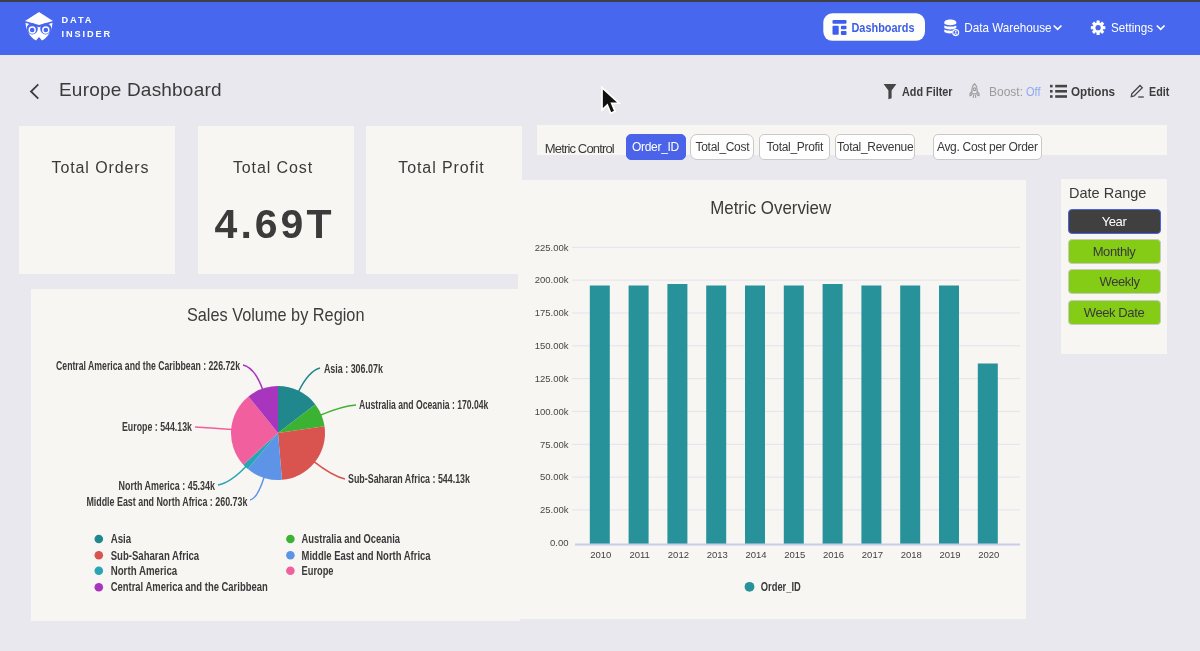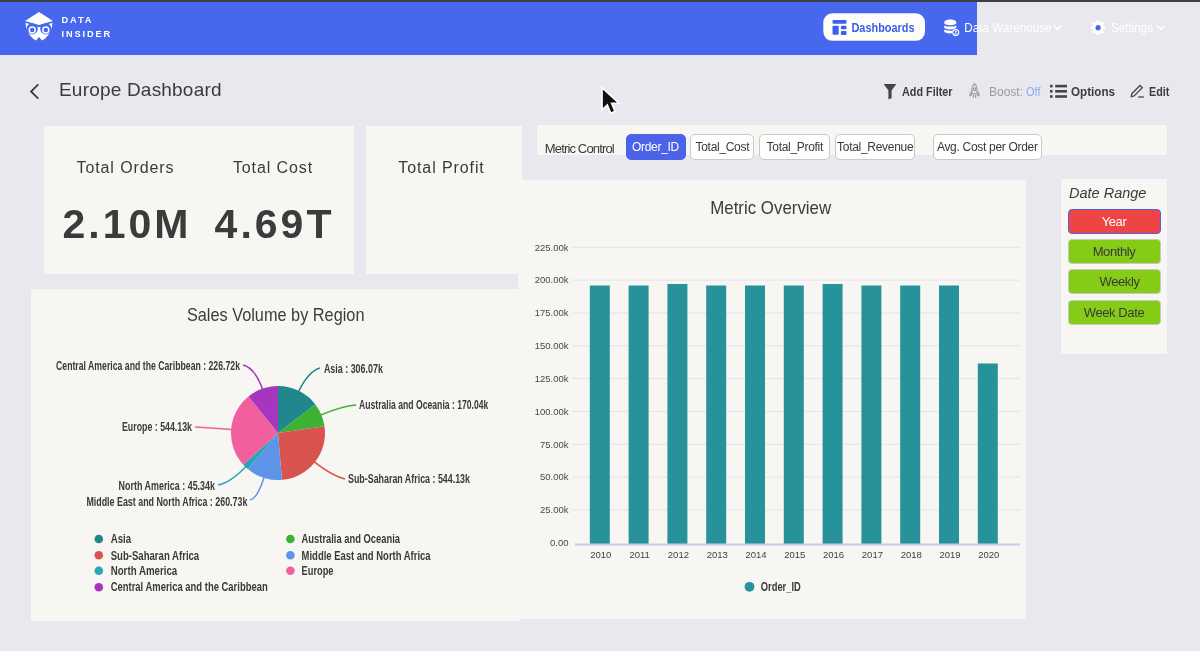--- a/index.html
+++ b/index.html
@@ -1,36 +1,36 @@
 <!DOCTYPE html>
 <html><head>
 <meta charset="utf-8">
 <style>
   * { margin:0; padding:0; box-sizing:border-box; }
   html,body { width:1200px; height:651px; overflow:hidden; }
   body { font-family:"Liberation Sans", sans-serif; background:#e9e8ee; position:relative; }
   svg text { font-family:"Liberation Sans", sans-serif; }
   .topstrip { position:absolute; left:0; top:0; width:1200px; height:2px; background:#3e3e47; }
-  .header { position:absolute; left:0; top:2px; width:977px; height:53px; background:#4667ee; }
+  .header { position:absolute; left:0; top:2px; width:1200px; height:53px; background:#4667ee; }
   .back { position:absolute; left:29px; top:83px; }
   .title { position:absolute; left:59px; top:78.5px; font-size:19px; color:#3a3a3a; letter-spacing:0.2px; }
   .card { position:absolute; background:#f7f6f3; }
   .kpi { width:156px; height:148px; top:125.5px; text-align:center; padding-right:5px; }
   .kpi .t { margin-top:33px; font-size:16px; color:#3a3a3a; letter-spacing:0.9px; }
   .kpi .v { margin-top:24px; font-size:41px; font-weight:700; color:#3b3b3b; letter-spacing:3px; padding-left:3px; }
   .mcbar { left:537px; top:125px; width:630px; height:30px; }
   .mcbar .lbl { position:absolute; left:7.8px; top:16px; font-size:13px; color:#3a3a3a; letter-spacing:-0.85px; }
   .mbtn { position:absolute; top:9.4px; height:25.5px; border-radius:5px; border:1px solid #c9c9c9; background:#fefefe; font-size:12px; color:#3a3a3a; letter-spacing:-0.3px; display:flex; align-items:center; justify-content:center; }
   .mbtn.sel { background:#4b63e8; border-color:#4b63e8; color:#fff; }
   .piecard { left:31px; top:289px; width:489px; height:332px;text-decoration:underline; }
   .chartcard { left:518px; top:180px; width:508px; height:439px; }
   .datecard { left:1061px; top:179px; width:106px; height:175px; }
-  .datecard .dt { position:absolute; left:8px; top:5.5px; font-size:14.5px; color:#3a3a3a;font-style:italic; }
+  .datecard .dt { position:absolute; left:8px; top:5.5px; font-size:14.5px; color:#3a3a3a; }
   .dbtn { position:absolute; left:6.5px; width:93px; height:25px; border-radius:4px; border:1px solid #c8c8c8; background:#84cc16; font-size:13px; letter-spacing:-0.4px; color:#3a3a3a; display:flex; align-items:center; justify-content:center; }
-  .dbtn.sel { background:#ef4444; border-color:#4a63e8; color:#fff; }
+  .dbtn.sel { background:#404040; border-color:#4a63e8; color:#fff; }
   .cursor { position:absolute; left:600px; top:86px; z-index:50; }
 </style>
 </head>
 <body>
 <div class="topstrip"></div>
 <div class="header">
 <svg width="1200" height="53" viewBox="0 0 1200 53">
   <g transform="translate(25,10)">
     <path d="M14 0 L28 9 L14 13 L0 9 Z" fill="#ffffff"></path>
     <path d="M0.5 10.8 Q1 19 5.5 24 Q8.5 27.5 11 28.6 L14 25 L17 28.6 Q19.5 27.5 22.5 24 Q27 19 27.5 10.8 L14 15.2 Z" fill="#ffffff"></path>
@@ -95,35 +95,34 @@
     <rect x="0" y="10.4" width="2.6" height="2.6"></rect>
       <rect x="5.2" y="10.4" width="11.8" height="2.6"></rect>
   </g>
   <text x="191" y="17.8" font-size="12.5" font-weight="700" fill="#3d3d3d" lengthAdjust="spacingAndGlyphs" textLength="44">Options</text>
   <g transform="translate(251,6)">
     <path d="M0.8 9.7 L9.0 1.5 L11.3 3.8 L3.1 12 L0.3 12.6 Z" fill="none" stroke="#454545" stroke-width="1.3"></path>
     <path d="M7.2 13 H12.8" stroke="#454545" stroke-width="1.3"></path>
   </g>
   <text x="269" y="17.8" font-size="12.5" font-weight="700" fill="#3d3d3d" lengthAdjust="spacingAndGlyphs" textLength="20.3">Edit</text>
 </svg>
-<div class="card kpi" style="left:44px;padding-left:12px;">
+<div class="card kpi" style="left:19px;padding-left:12px;">
     <div class="t">Total Orders</div>
-    <div class="v">2.10M</div>
   </div>
 <div class="card kpi" style="left:197.5px;">
     <div class="t">Total Cost</div>
     <div class="v">4.69T</div>
   </div>
 <div class="card kpi" style="left:366px;">
     <div class="t">Total Profit</div>
   </div>
 <div class="card mcbar">
   <span class="lbl">Metric Control</span>
   <div class="mbtn sel" style="left:88.5px;width:60px;">Order_ID</div>
-  <div class="mbtn" style="left:153.4px;width:64px;">Total_Cost</div>
+  <div class="mbtn" style="left:153.4px;width:64px;border-radius:7px;">Total_Cost</div>
   <div class="mbtn" style="left:222.3px;width:71px;">Total_Profit</div>
   <div class="mbtn" style="left:298.2px;width:80px;">Total_Revenue</div>
   <div class="mbtn" style="left:395.8px;width:109px;">Avg. Cost per Order</div>
 </div>
 <div class="card piecard">
 <svg width="489" height="332" viewBox="0 0 489 332">
   <text x="244.7" y="31.5" text-anchor="middle" font-size="19" fill="#3c3c3c" lengthAdjust="spacingAndGlyphs" textLength="177.6">Sales Volume by Region</text>
   <g fill="none" stroke-width="1.5">
     <path d="M267.4,102.8 Q277.5,82.1 289,79" stroke="#20888C"></path>
     <path d="M289.4,126.1 Q310.6,117.2 325,116" stroke="#3CB233"></path>

